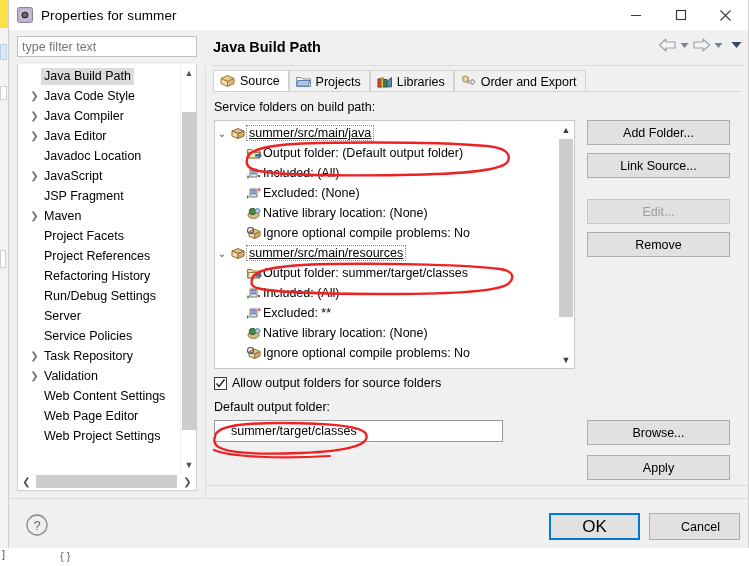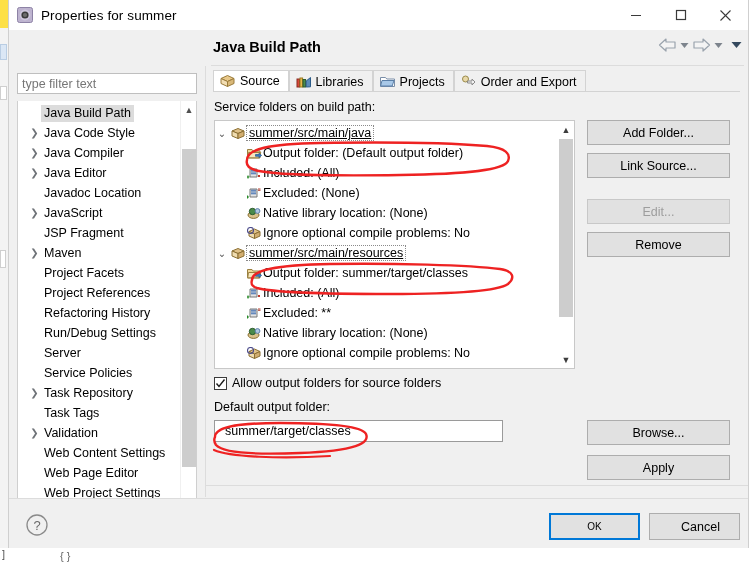--- a/index.html
+++ b/index.html
@@ -48,21 +48,21 @@
   .win-btn {
     width: 45px; height: 30px; display: flex; align-items: center; justify-content: center;
     color: #3a3a3a;
   }
   .win-btn svg { display:block; }
 
   
   .dlg-body { position: relative; height: 467px; background: #f0f0f0; }
 
   
-  .left-pane { position: absolute; left: 8px; top: 6px; width: 180px; height: 455px; margin-top: 37px; }
+  .left-pane { position: absolute; left: 8px; top: 6px; width: 180px; height: 455px; }
   .filter-box {
     width: 180px; height: 21px; background: #ffffff;
     border: 1px solid #bfbfbf;
     display: flex; align-items: center; padding-left: 4px;
     font-size: 12.5px; color: #767676;
   }
   .tree-wrap {
     position: absolute; left: 0; top: 28px;
     width: 180px; height: 427px;
     background: #ffffff; border: 1px solid #cfcfcf; border-top: none;
@@ -164,37 +164,37 @@
   .chk-row { position: absolute; left: 9px; top: 346px; display: flex; align-items: center; gap: 5px; font-size: 12.5px; }
   .chk {
     width: 13px; height: 13px; border: 1px solid #3b3b3b; background: #ffffff;
     display:flex; align-items:center; justify-content:center; flex:none;
   }
   .chk svg { display:block; }
   .out-label { position: absolute; left: 9px; top: 370px; font-size: 12.5px; }
   .out-input {
     position: absolute; left: 9px; top: 390px; width: 289px; height: 22px;
     background: #ffffff; border: 1px solid #9a9a9a;
-    display: flex; align-items: center; padding-left: 10px; font-size: 12.5px;
+    display: flex; align-items: center; padding-left: 16px; font-size: 12.5px;
   }
   .browse-btn { position: absolute; left: 382px; top: 390px; }
   .apply-btn  { position: absolute; left: 382px; top: 425px; }
   .rp-bottom-sep { position:absolute; left:0; top:455px; right:0; height:1px; background:#dcdcdc; }
 
   
   .footer {
     position: absolute; left: 0; bottom: 0; width: 739px; height: 55px;
     background: #f0f0f0; border-top: 1px solid #dcdcdc;
   }
   .help-ic { position: absolute; left: 16px; top: 14px; }
   .ok-btn {
     position: absolute; right: 108px; top: 14px;
     width: 91px; height: 27px; background: #e1e1e1;
     border: 1px solid #adadad; outline: 2px solid #0078d7; outline-offset: -2px;
-    display:flex; align-items:center; justify-content:center; font-size:10px;
+    display:flex; align-items:center; justify-content:center; font-size:17px;
   }
   .cancel-btn {
     position: absolute; right: 8px; top: 14px;
     width: 91px; height: 27px; background: #e1e1e1;
     border: 1px solid #adadad;
     display:flex; align-items:center; justify-content:center; font-size:12.5px;padding-left:12px;
   }
 
   
   .annot { position: absolute; pointer-events: none; }
@@ -301,24 +301,20 @@
                 <span class="twisty"></span>
                 <span class="tlabel">Server</span>
               </div>
               <div class="tree-item">
                 <span class="twisty"></span>
                 <span class="tlabel">Service Policies</span>
               </div>
               <div class="tree-item">
                 <span class="twisty">❯</span>
                 <span class="tlabel">Task Repository</span>
-              </div>
-              <div class="tree-item">
-                <span class="twisty"></span>
-                <span class="tlabel">Task Tags</span>
               </div>
               <div class="tree-item">
                 <span class="twisty">❯</span>
                 <span class="tlabel">Validation</span>
               </div>
               <div class="tree-item">
                 <span class="twisty"></span>
                 <span class="tlabel">Web Content Settings</span>
               </div>
               <div class="tree-item">
@@ -386,36 +382,36 @@
                   <path d="M1 4.5 L7.5 1.5 L14 4.5 L7.5 7.5 Z" fill="#e8c88a" stroke="#9a7b3a"></path>
                   <path d="M1 4.5 L1 9.5 L7.5 12.5 L7.5 7.5 Z" fill="#f2ddb2" stroke="#9a7b3a"></path>
                   <path d="M14 4.5 L14 9.5 L7.5 12.5 L7.5 7.5 Z" fill="#d9b878" stroke="#9a7b3a"></path>
                 </svg>
               </span>
               <span>Source</span>
             </div>
             <div class="tab">
               <span style="display: flex;">
                 <svg width="15" height="13" viewBox="0 0 15 13" xmlns="http://www.w3.org/2000/svg">
+                  <path d="M0.5 2.5 L5.5 2.5 L6.8 4 L14.5 4 L14.5 11.5 L0.5 11.5 Z" fill="#fff" stroke="#7a8ea8"></path>
+                  <path d="M2 5.5 L14 5.5 L12.2 11 L0.6 11 Z" fill="#a8c8e8" stroke="#5a7fa8"></path>
+                </svg>
+              </span>
+              <span>Projects</span>
+            </div>
+            <div class="tab">
+              <span style="display: flex;">
+                <svg width="15" height="13" viewBox="0 0 15 13" xmlns="http://www.w3.org/2000/svg">
                   <rect x="1" y="4" width="2.6" height="8" fill="#d84a3a" stroke="#8a2a20"></rect>
                   <rect x="4" y="3" width="2.6" height="9" fill="#e8b94a" stroke="#9a7a20"></rect>
                   <rect x="7" y="4.5" width="2.6" height="7.5" fill="#4a8a4a" stroke="#2a5a2a"></rect>
                   <path d="M10.2 6 L14.5 2.5 L14.5 11.8 L10.2 12 Z" fill="#5a8ab8" stroke="#2a5a88"></path>
                 </svg>
               </span>
               <span>Libraries</span>
-            </div>
-            <div class="tab">
-              <span style="display: flex;">
-                <svg width="15" height="13" viewBox="0 0 15 13" xmlns="http://www.w3.org/2000/svg">
-                  <path d="M0.5 2.5 L5.5 2.5 L6.8 4 L14.5 4 L14.5 11.5 L0.5 11.5 Z" fill="#fff" stroke="#7a8ea8"></path>
-                  <path d="M2 5.5 L14 5.5 L12.2 11 L0.6 11 Z" fill="#a8c8e8" stroke="#5a7fa8"></path>
-                </svg>
-              </span>
-              <span>Projects</span>
             </div>
             <div class="tab">
               <span style="display: flex;">
                 <svg width="15" height="13" viewBox="0 0 15 13" xmlns="http://www.w3.org/2000/svg">
                   <circle cx="4.5" cy="4" r="3" fill="#e8d8a8" stroke="#9a8a4a"></circle>
                   <path d="M6.5 6 L11 6 L11 4 L14 7 L11 10 L11 8 L6.5 8 Z" fill="#f2f2f2" stroke="#8a8a8a"></path>
                 </svg>
               </span>
               <span>Order and Export</span>
             </div>

